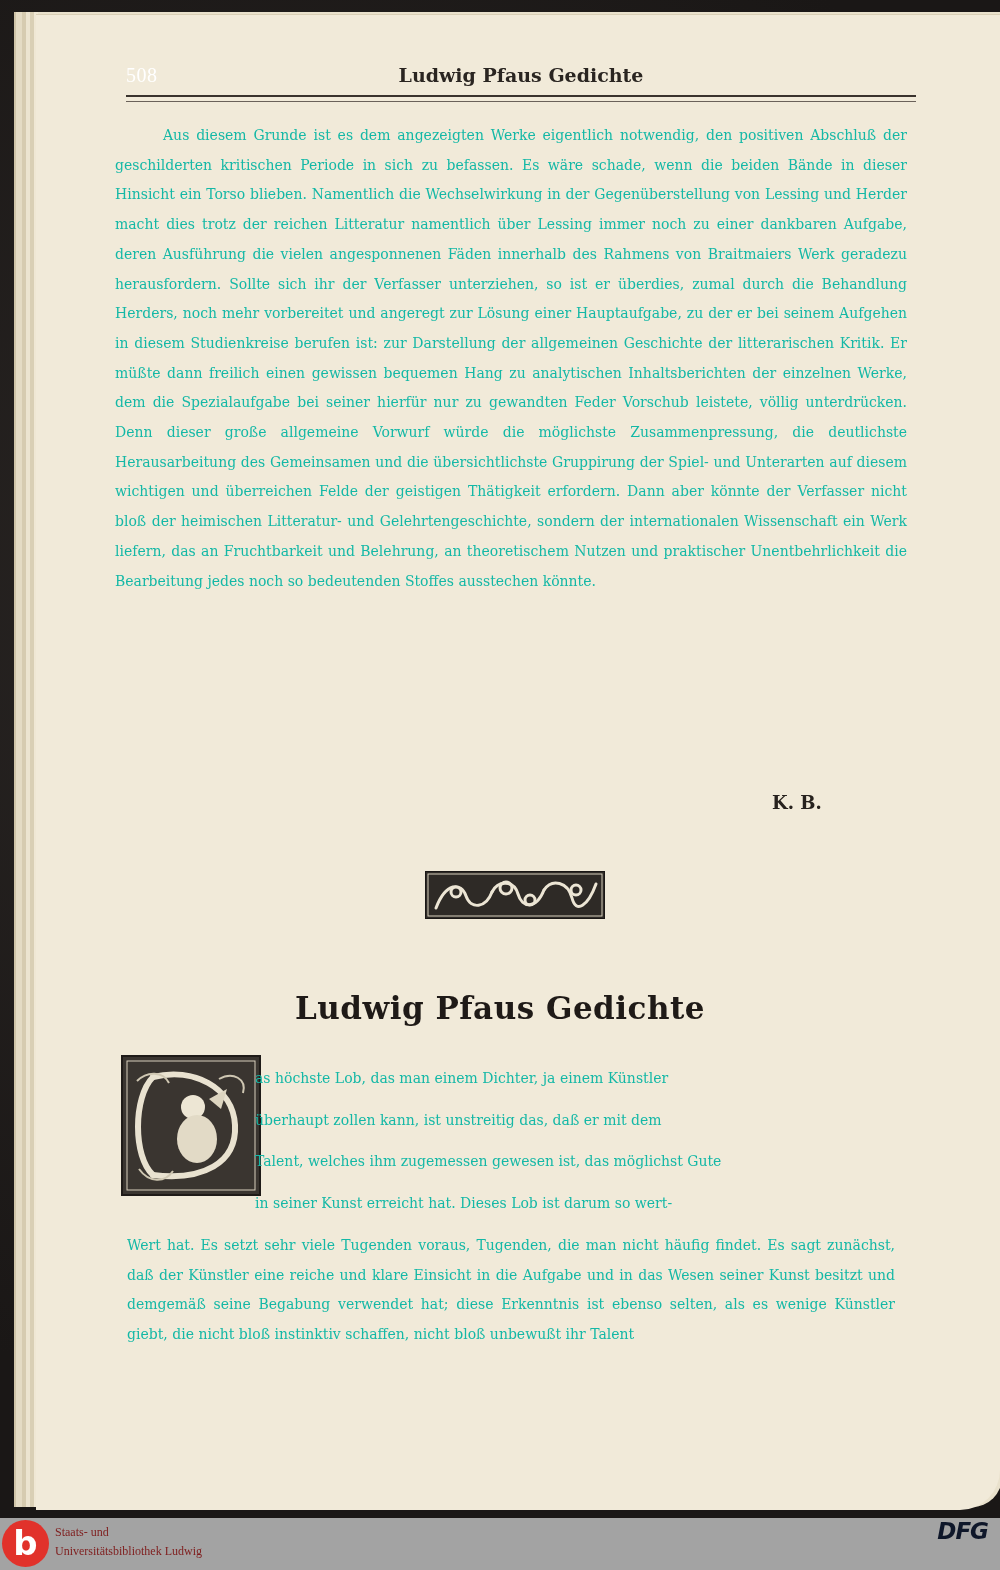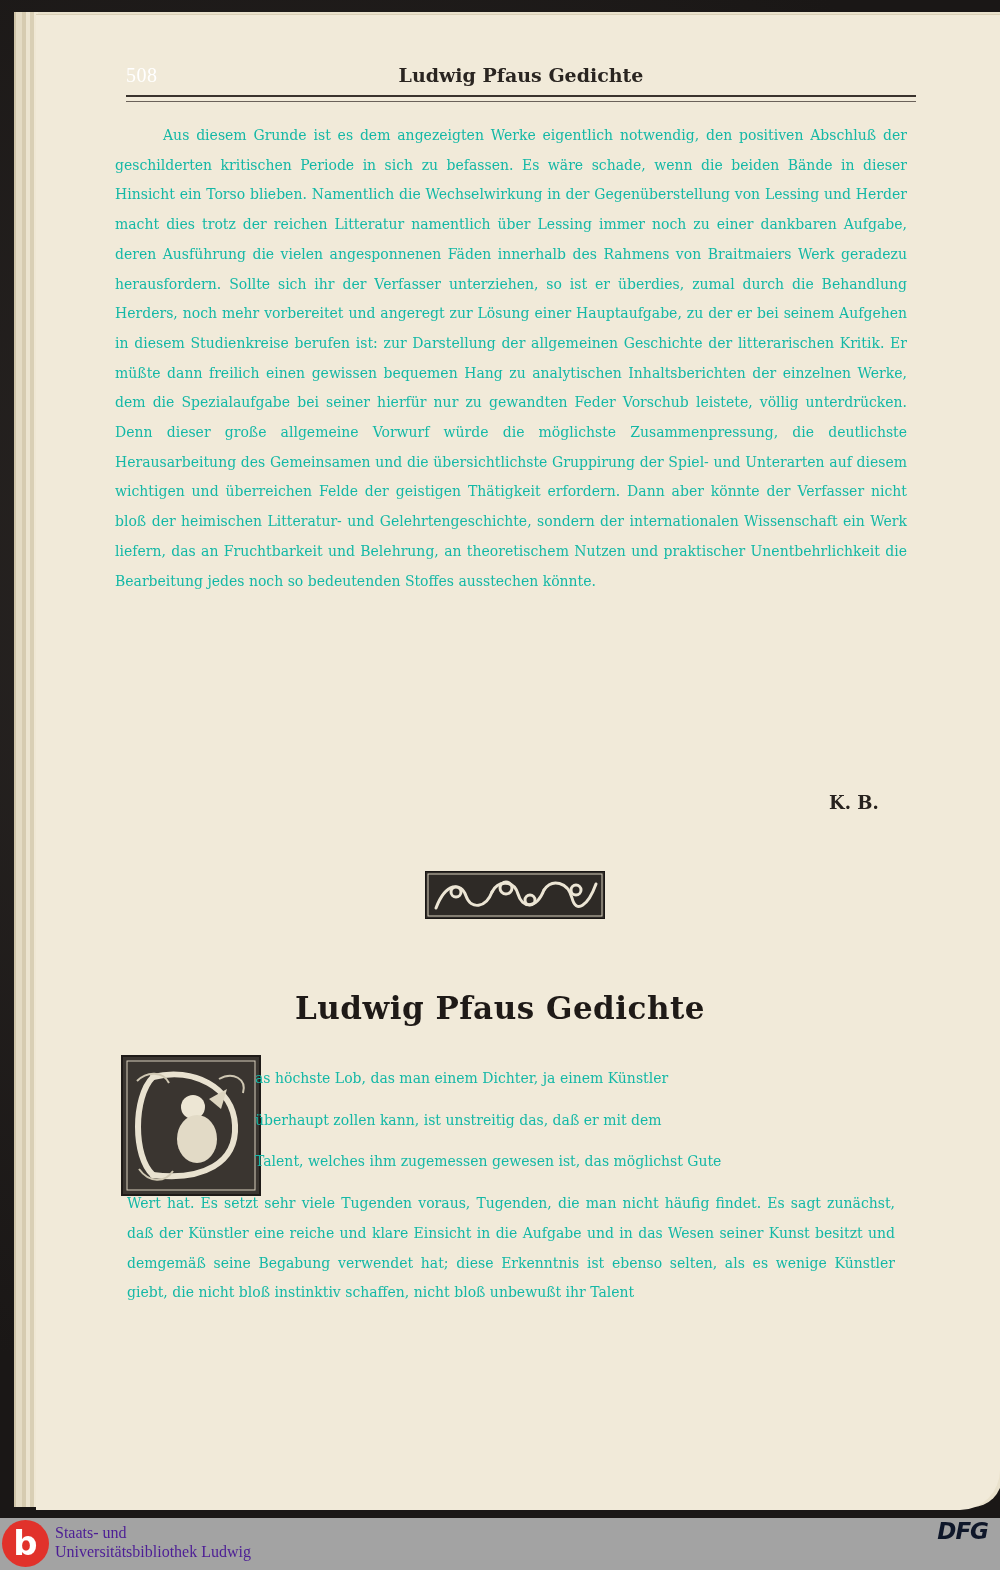--- a/index.html
+++ b/index.html
@@ -41,21 +41,21 @@
     border-top:2px solid #3a332d; border-bottom:1px solid #6b625a;
   }
   .text-block {
     position:absolute; left:115px; width:792px;
     font-family:"DejaVu Serif", serif; font-size:14px; color:#14b8a6;
     line-height:29.7px; text-align:justify;
   }
   .para1 { top:121px; }
   .para1 p { margin:0; text-indent:48px; }
   .signature {
-    position:absolute; left:829px; top:792px; font-size:18px; font-weight:bold; color:#27221e;
+    position:absolute; left:772px; top:792px; font-size:18px; font-weight:bold; color:#27221e;
     font-family:"DejaVu Serif", serif;
     text-align:center;
   }
   .ornament {
     position:absolute; left:425px; top:871px; width:178px; height:46px;
     background:#2e2a26; border:1px solid #1a1715;
     overflow:hidden;
   }
   .ornament svg { display:block; }
   .section-title {
@@ -72,22 +72,22 @@
   .para2 p { margin:12px; }
   .footer {
     position:absolute; left:0; top:1518px; width:1000px; height:52px; background:#a3a3a3;
   }
   .sub-logo {
     position:absolute; left:2px; top:2px; width:47px; height:47px; border-radius:50%;
     background:#e1322b; color:#fff; font-family:"DejaVu Sans", sans-serif; font-weight:bold;
     font-size:34px; line-height:46px; text-align:center;
   }
   .lib-name {
-    position:absolute; left:55px; top:5px; color:#4c1d95; font-family:"Liberation Serif", serif;
-    font-size:16px; line-height:19px;
+    position:absolute; left:55px; top:5px; color:#7f1d1d; font-family:"Liberation Serif", serif;
+    font-size:12px; line-height:19px;
   }
   .dfg-logo {
     position:absolute; right:12px; top:0; color:#0f172a; font-family:"DejaVu Sans", sans-serif;
     font-weight:bold; font-size:23px; letter-spacing:-1px; font-style:italic;
   }
 </style>
 </head>
 <body>
 
 <div class="backdrop"></div>
@@ -138,20 +138,21 @@
     <circle cx="70" cy="50" r="12" fill="#ede6d4"></circle>
     <ellipse cx="74" cy="82" rx="20" ry="24" fill="#e2dac6"></ellipse>
     <path d="M86 42 L104 32 L98 52 Z" fill="#ddd5c0"></path>
   </svg>
 </div>
 
 <div class="text-block para2">
   <p class="indented">as höchste Lob, das man einem Dichter, ja einem Künstler</p>
   <p class="indented">überhaupt zollen kann, ist unstreitig das, daß er mit dem</p>
   <p class="indented">Talent, welches ihm zugemessen gewesen ist, das möglichst Gute</p>
+  <p class="indented">in seiner Kunst erreicht hat. Dieses Lob ist darum so wert-</p>
   <p>Wert hat. Es setzt sehr viele Tugenden voraus, Tugenden, die man nicht häufig findet. Es sagt zunächst, daß der Künstler eine reiche und klare Einsicht in die Aufgabe und in das Wesen seiner Kunst besitzt und demgemäß seine Begabung verwendet hat; diese Erkenntnis ist ebenso selten, als es wenige Künstler giebt, die nicht bloß instinktiv schaffen, nicht bloß unbewußt ihr Talent</p>
 </div>
 
 <div class="footer">
   <div class="sub-logo">b</div>
   <div class="lib-name">
     <div>Staats- und</div>
     <div>Universitätsbibliothek Ludwig</div>
   </div>
   <div class="dfg-logo">DFG</div>

